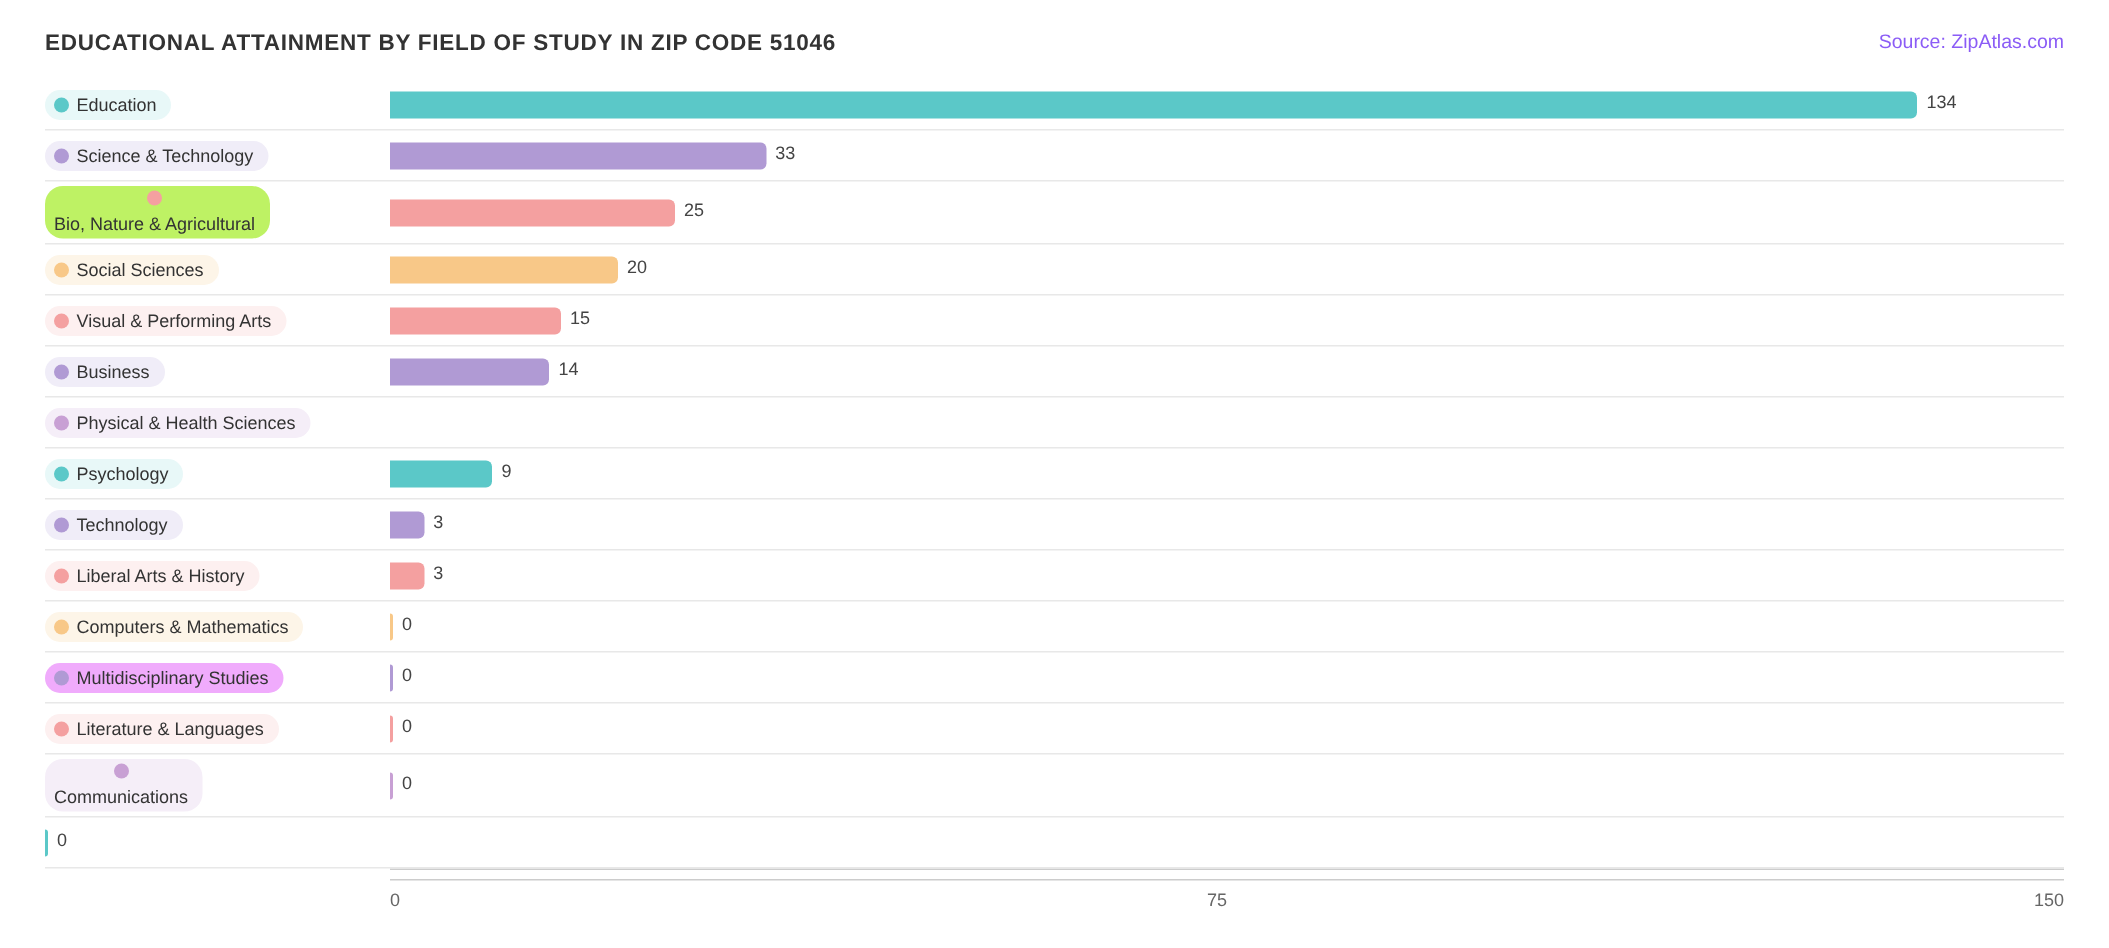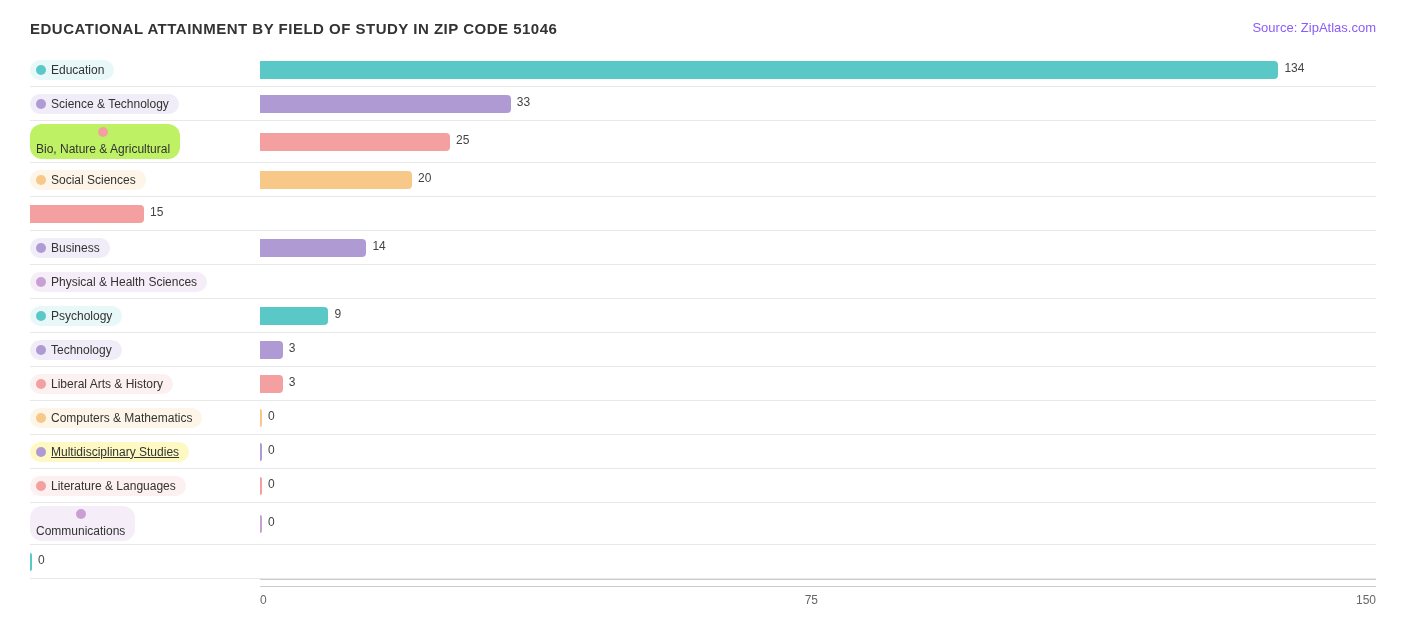--- a/index.html
+++ b/index.html
@@ -138,20 +138,26 @@
         <span class="dot" style="background:#f8c888;"></span>
         <span>Social Sciences</span>
       </span>
     </div>
     <div class="bar-cell">
       <div class="bar" style="width:152px; background:#f8c888;"></div>
       <span class="bar-value">20</span>
     </div>
   </div>
       <div class="bar-row">
+    <div class="label-cell">
+      <span class="label-pill" style="background:#fdf0f0;">
+        <span class="dot" style="background:#f4a0a0;"></span>
+        <span>Visual &amp; Performing Arts</span>
+      </span>
+    </div>
     <div class="bar-cell">
       <div class="bar" style="width:114px; background:#f4a0a0;"></div>
       <span class="bar-value">15</span>
     </div>
   </div>
       <div class="bar-row">
     <div class="label-cell">
       <span class="label-pill" style="background:#f0edf8;">
         <span class="dot" style="background:#b09ad4;"></span>
         <span>Business</span>
@@ -213,21 +219,21 @@
         <span>Computers &amp; Mathematics</span>
       </span>
     </div>
     <div class="bar-cell">
       <div class="bar" style="width:0px; background:#f8c888;"></div>
       <span class="bar-value">0</span>
     </div>
   </div>
       <div class="bar-row">
     <div class="label-cell">
-      <span class="label-pill" style="background:#fef9c3;text-decoration:underline;">
+      <span class="label-pill" style="background:#f0abfc;">
         <span class="dot" style="background:#b09ad4;"></span>
         <span>Multidisciplinary Studies</span>
       </span>
     </div>
     <div class="bar-cell">
       <div class="bar" style="width:0px; background:#b09ad4;"></div>
       <span class="bar-value">0</span>
     </div>
   </div>
       <div class="bar-row">

